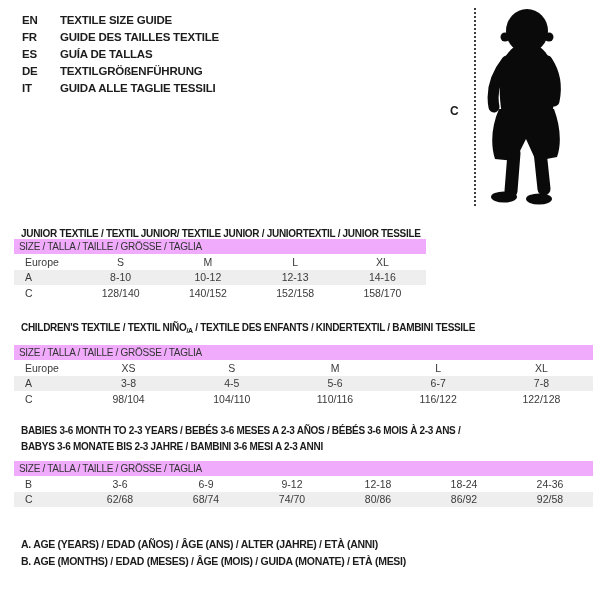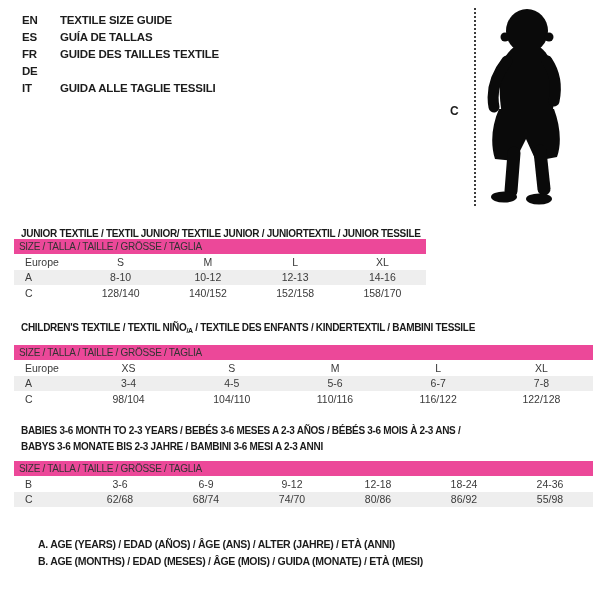--- a/index.html
+++ b/index.html
@@ -21,49 +21,50 @@
   .height-label{position:absolute;left:450px;top:104px;font-weight:bold;font-size:12px;color:#1c1c1c;}
   .baby-svg{position:absolute;left:484px;top:5px;}
 
   
   .sec-title{position:absolute;left:21px;font-weight:bold;font-size:10px;letter-spacing:-0.3px;color:#1a1a1a;white-space:nowrap;}
   .sub{font-size:7px;vertical-align:-2px;}
   .sec-title.two-line{line-height:16px;}
 
   
   .tbl{position:absolute;left:14px;font-size:10.5px;color:#3a3a3a;}
-  .tbl-header{height:15px;line-height:15px;background:#ec4899;color:#333;padding-left:5px;font-size:10px;letter-spacing:-0.3px;}
+  .tbl-header{height:15px;line-height:15px;background:#f0abfc;color:#333;padding-left:5px;font-size:10px;letter-spacing:-0.3px;}
   .tbl-row{display:flex;height:15.5px;align-items:center;}
   .tbl-row.alt{background:#eeeeee;}
   .row-label{flex:0 0 52px;padding-left:5px;text-align:left;margin-left:6px;}
   .cell{flex:1;text-align:center;}
 
   
-  .legend{position:absolute;left:21px;top:536px;font-weight:bold;font-size:10.5px;letter-spacing:-0.3px;line-height:17.3px;color:#1c1c1c;margin-left:17px;}
+  .legend{position:absolute;left:21px;top:536px;font-weight:bold;font-size:10.5px;letter-spacing:-0.3px;line-height:17.3px;color:#1c1c1c;}
 </style>
 </head>
 <body>
 
 <div class="canvas">
 
   <div class="lang-list">
     <div class="lang-row">
       <span class="lang-code">EN</span>
       <span class="lang-label">TEXTILE SIZE GUIDE</span>
     </div>
     <div class="lang-row">
+      <span class="lang-code">FR</span>
+      <span class="lang-label">GUIDE DES TAILLES TEXTILE</span>
+    </div>
+    <div class="lang-row">
       <span class="lang-code">ES</span>
       <span class="lang-label">GUÍA DE TALLAS</span>
     </div>
     <div class="lang-row">
-      <span class="lang-code">FR</span>
-      <span class="lang-label">GUIDE DES TAILLES TEXTILE</span>
-    </div>
-    <div class="lang-row">
       <span class="lang-code">DE</span>
+      <span class="lang-label">TEXTILGRÖßENFÜHRUNG</span>
     </div>
     <div class="lang-row">
       <span class="lang-code">IT</span>
       <span class="lang-label">GUIDA ALLE TAGLIE TESSILI</span>
     </div>
   </div>
 
   <div class="measure-line"></div>
   <div class="height-label">C</div>
   <svg class="baby-svg" viewBox="0 0 96 202" width="96" height="202" xmlns="http://www.w3.org/2000/svg">
@@ -114,21 +115,21 @@
     <div class="tbl-row">
       <span class="row-label">Europe</span>
       <span class="cell">XS</span>
       <span class="cell">S</span>
       <span class="cell">M</span>
       <span class="cell">L</span>
       <span class="cell">XL</span>
     </div>
     <div class="tbl-row alt">
       <span class="row-label">A</span>
-      <span class="cell">3-4</span>
+      <span class="cell">3-8</span>
       <span class="cell">4-5</span>
       <span class="cell">5-6</span>
       <span class="cell">6-7</span>
       <span class="cell">7-8</span>
     </div>
     <div class="tbl-row">
       <span class="row-label">C</span>
       <span class="cell">98/104</span>
       <span class="cell">104/110</span>
       <span class="cell">110/116</span>
@@ -152,21 +153,21 @@
       <span class="cell">18-24</span>
       <span class="cell">24-36</span>
     </div>
     <div class="tbl-row alt">
       <span class="row-label">C</span>
       <span class="cell">62/68</span>
       <span class="cell">68/74</span>
       <span class="cell">74/70</span>
       <span class="cell">80/86</span>
       <span class="cell">86/92</span>
-      <span class="cell">55/98</span>
+      <span class="cell">92/58</span>
     </div>
   </div>
 
   <div class="legend">
     <div>A. AGE (YEARS) / EDAD (AÑOS) / ÂGE (ANS) / ALTER (JAHRE) / ETÀ (ANNI)</div>
     <div>B. AGE (MONTHS) / EDAD (MESES) / ÂGE (MOIS) / GUIDA (MONATE) / ETÀ (MESI)</div>
   </div>
 
 </div>
 

